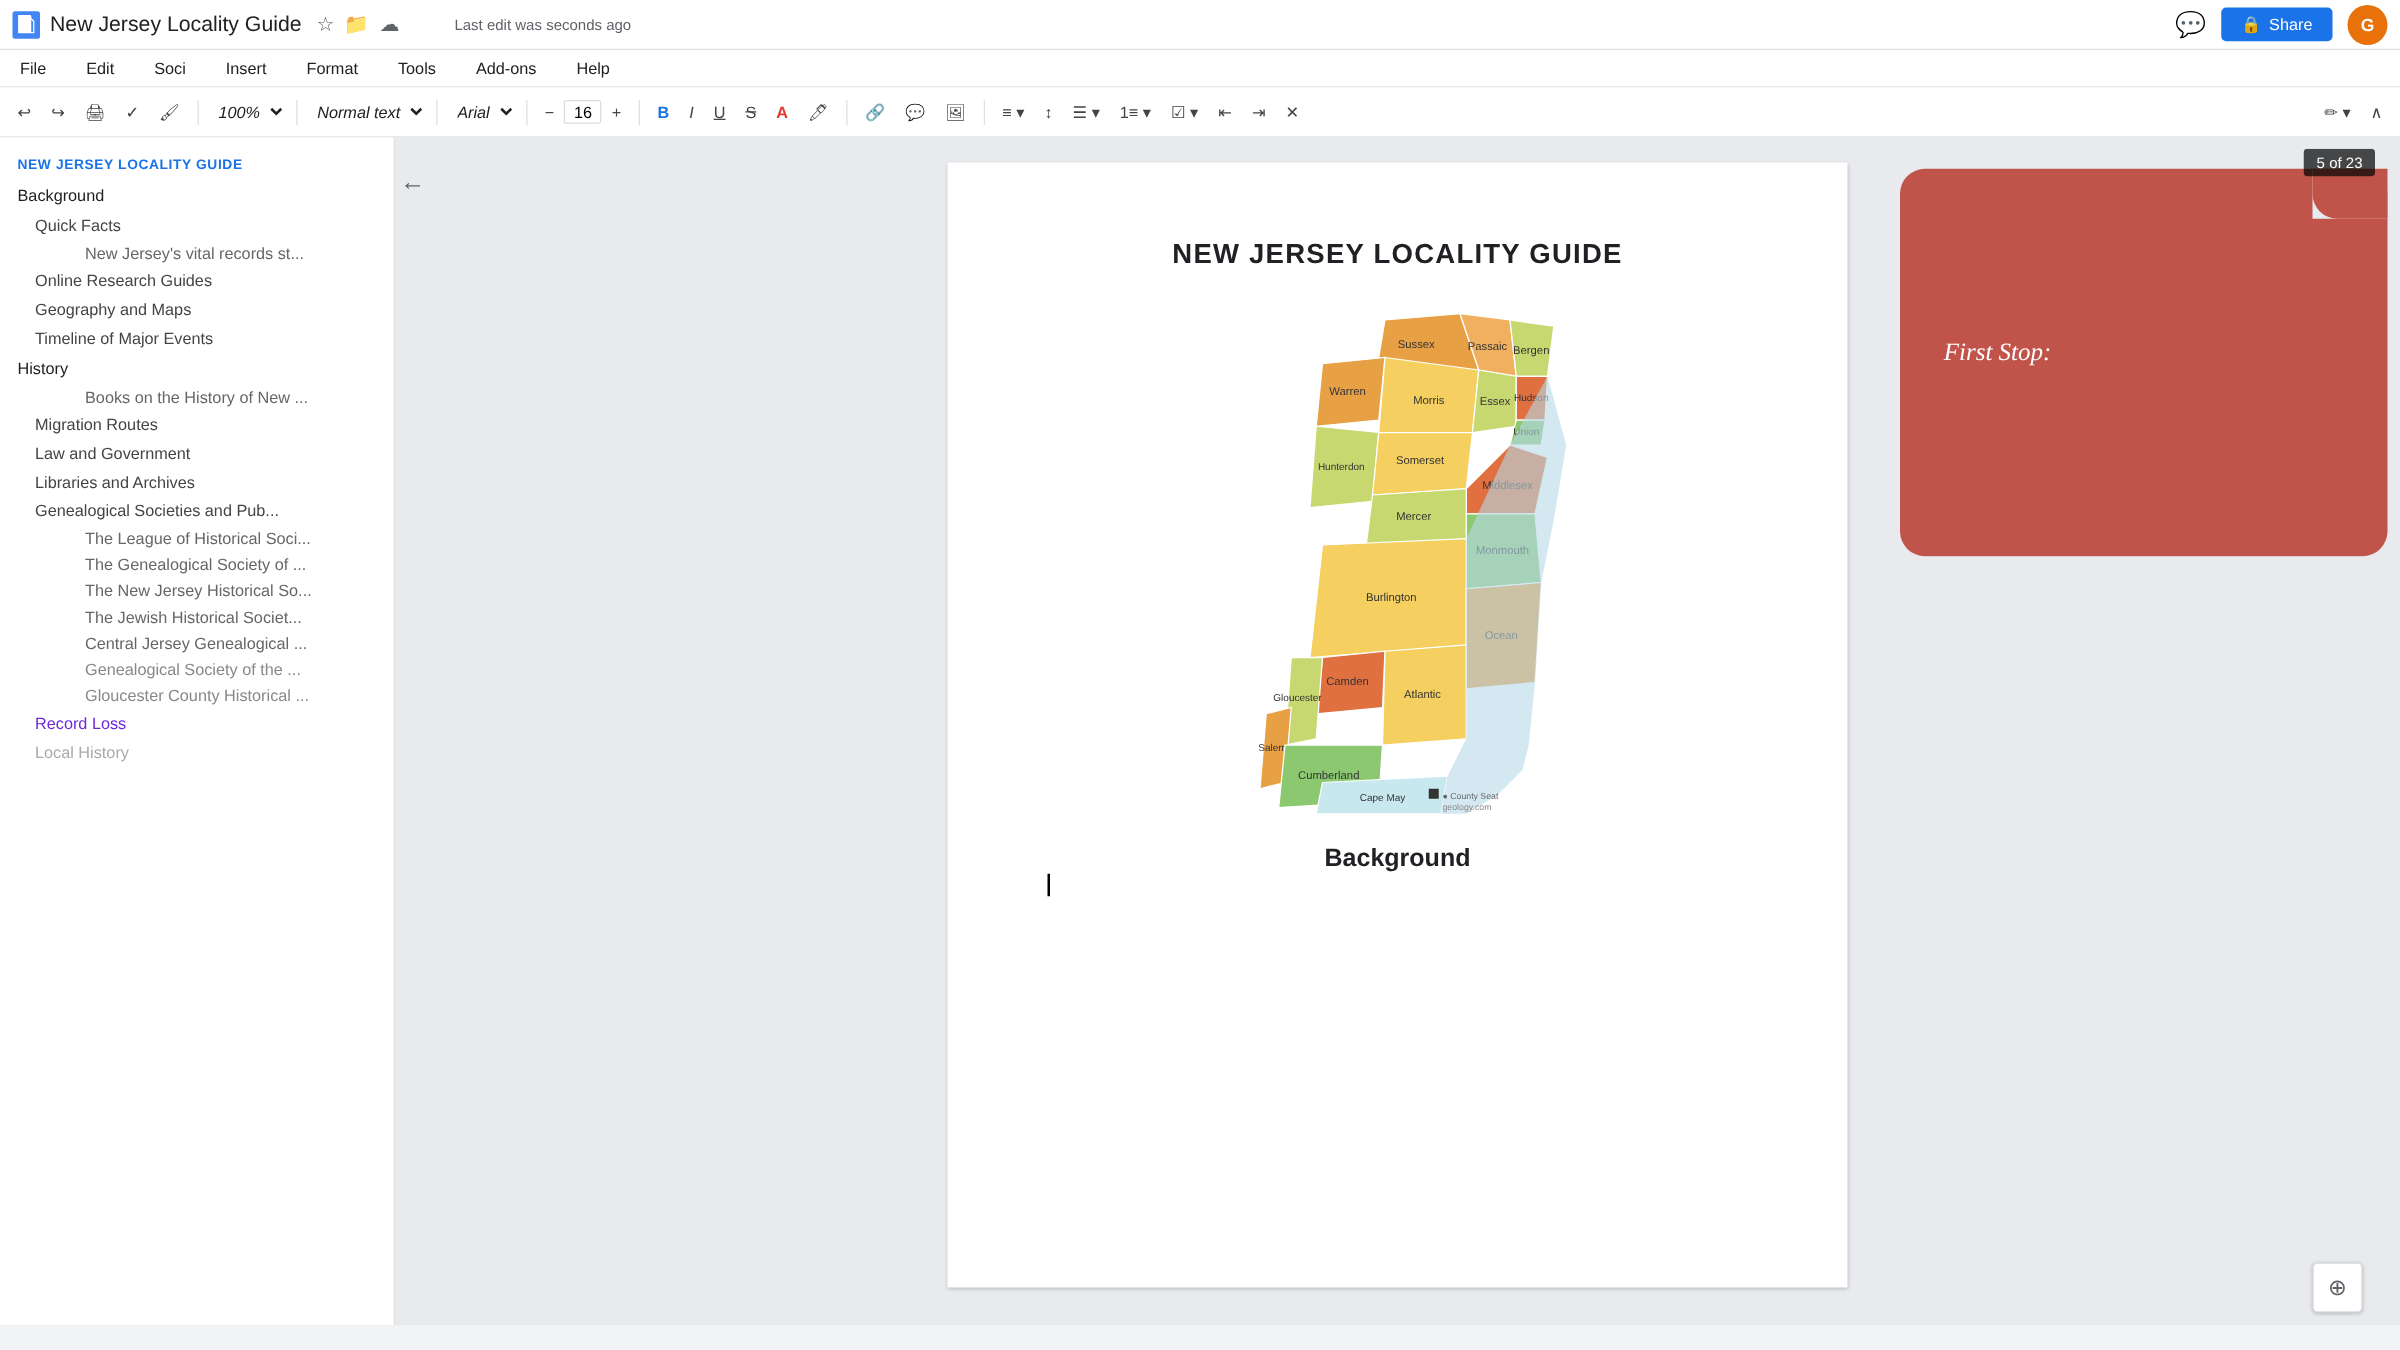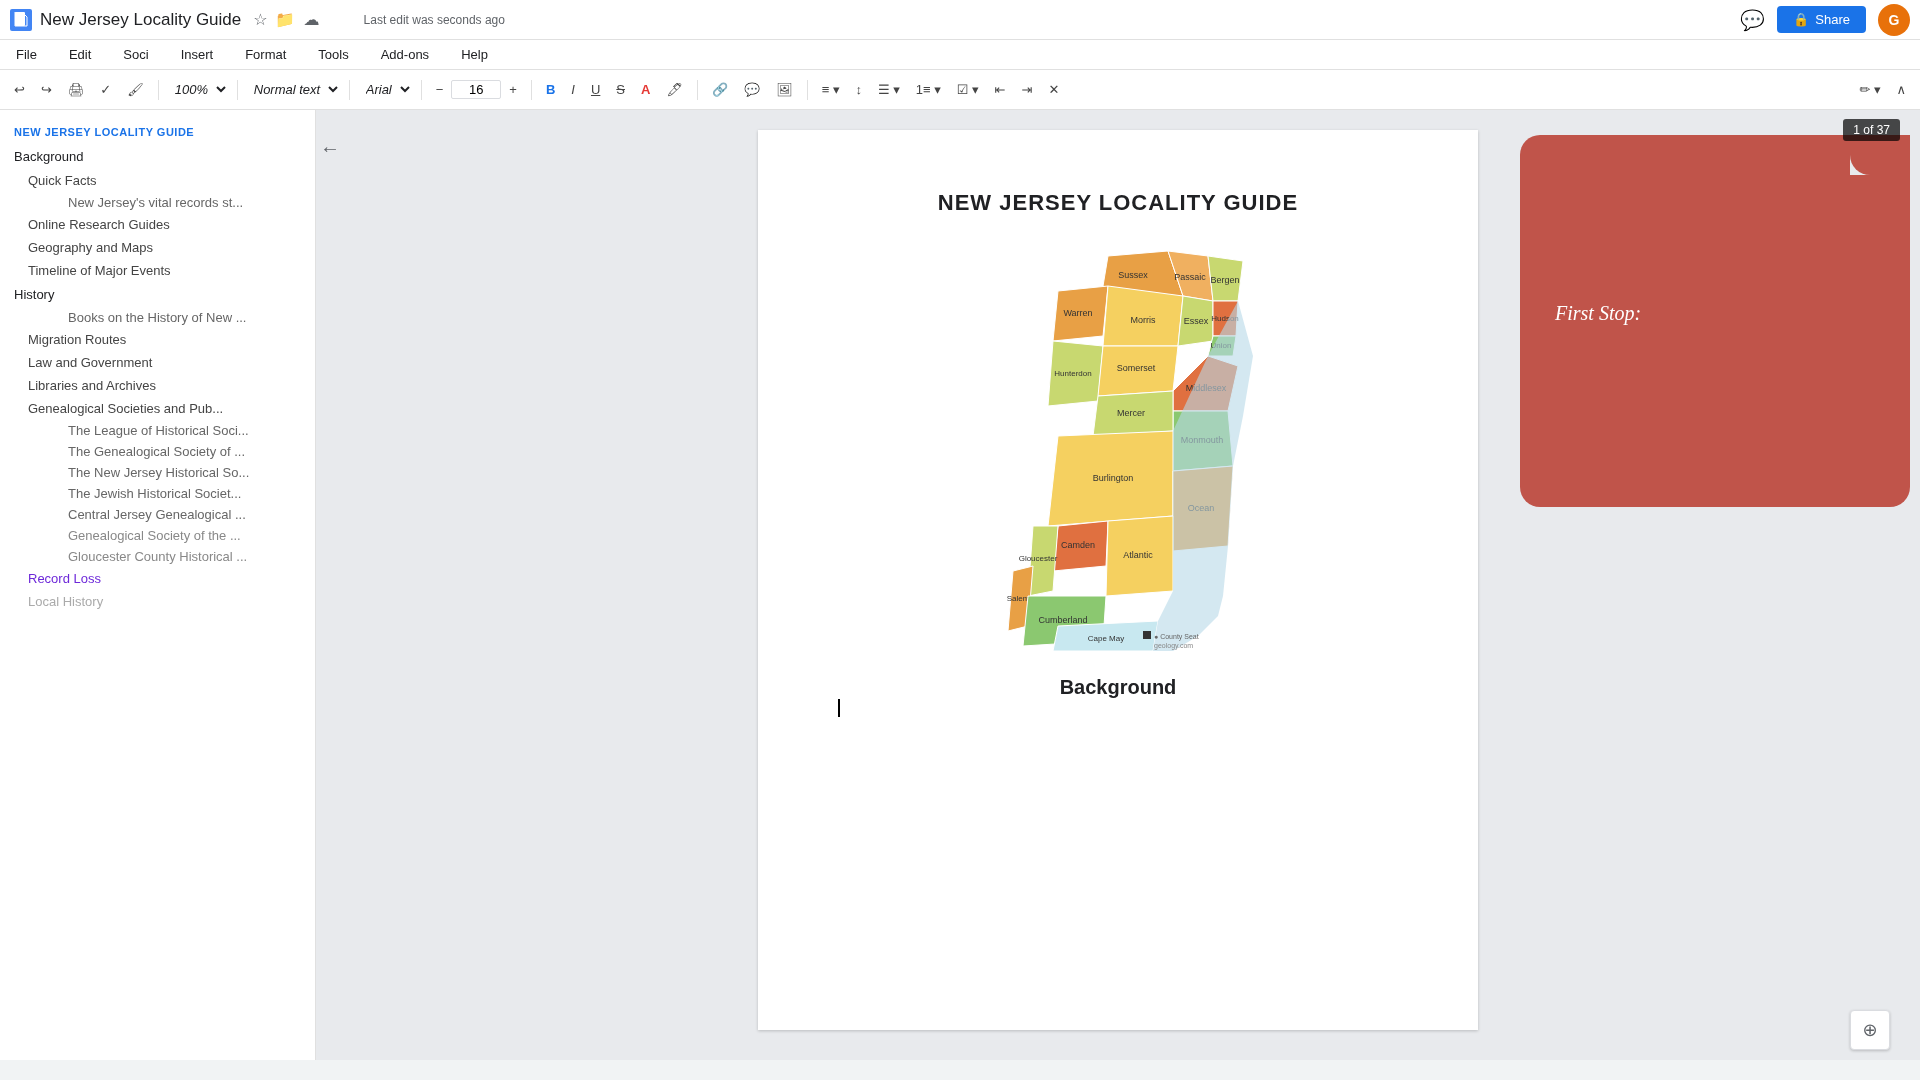--- a/index.html
+++ b/index.html
@@ -106,21 +106,21 @@
       width: 1px;
       height: 20px;
       background: #e0e0e0;
       margin: 0 4px;
     }
     .toolbar-bold { font-weight: bold; color: #1a73e8; }
     .toolbar-italic { font-style: italic; }
     .toolbar-underline { text-decoration: underline; }
     .font-size-area { display: flex; align-items: center; gap: 2px; }
     .font-size-input {
-      width: 50px;
+      width: 30px;
       border: 1px solid #dadce0;
       border-radius: 2px;
       text-align: center;
       font-size: 13px;
       padding: 1px;
     }
 
     
     #page-indicator {
       position: fixed;
@@ -227,21 +227,21 @@
       animation: blink 1s step-end infinite;
     }
     @keyframes blink { 50% { opacity: 0; } }
 
     
     #floating-card {
       position: fixed;
       top: 135px;
       right: 10px;
       width: 390px;
-      height: 372px;
+      height: 310px;
       background: #c0544a;
       border-radius: 20px 20px 20px 20px;
       display: flex;
       flex-direction: column;
       justify-content: center;
       align-items: flex-start;
       padding: 30px 35px;
     }
     #floating-card::before {
       content: '';
@@ -385,21 +385,21 @@
   <button class="toolbar-btn">1≡ ▾</button>
   <button class="toolbar-btn">☑ ▾</button>
   <button class="toolbar-btn">⇤</button>
   <button class="toolbar-btn">⇥</button>
   <button class="toolbar-btn">✕</button>
   <div style="flex:1"></div>
   <button class="toolbar-btn">✏ ▾</button>
   <button class="toolbar-btn">∧</button>
 </div>
 
-<div id="page-indicator">1 of 37</div>
+<div id="page-indicator">5 of 23</div>
 
 <div id="back-arrow">←</div>
 
 <div id="main">
 
   <div id="sidebar">
     <div class="sidebar-top-title">NEW JERSEY LOCALITY GUIDE</div>
 
     <div class="sidebar-section">Background</div>
     <div class="sidebar-subsection">Quick Facts</div>

